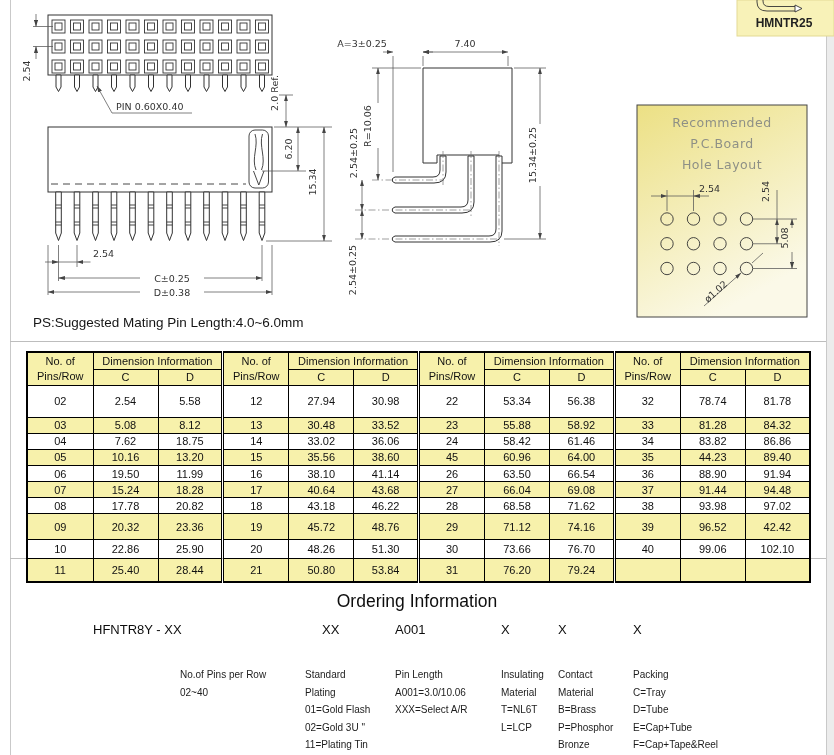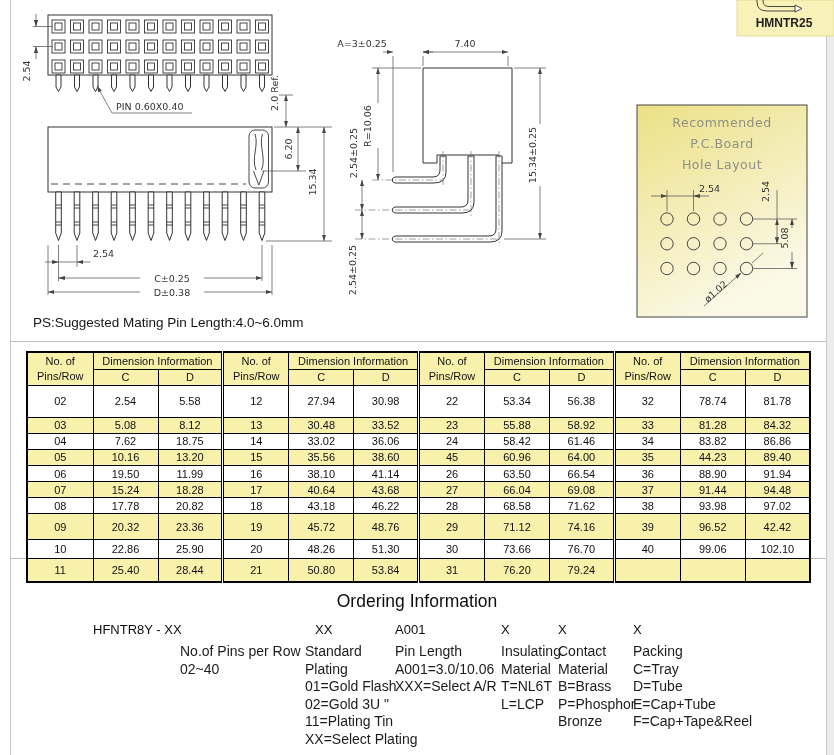--- a/index.html
+++ b/index.html
@@ -16,21 +16,21 @@
              border:2px solid #000;}
   .dim-table td,.dim-table th{border:1px solid #000;padding:0;font-weight:normal;
              white-space:nowrap;overflow:hidden;}
   .dim-table .gsep{border-left:3px double #000;}
   .dim-table .yl{background:#F7F1AB;}
   .hdr2{line-height:1.3;}
   
   #ord-title{left:0;top:591px;width:834px;text-align:center;font-size:17.5px;color:#0d0d0d;}
   #part-code{left:93px;top:622px;font-size:13px;color:#0d0d0d;}
   .ord-code{position:absolute;top:622px;font-size:13px;color:#0d0d0d;}
-  .ord-col{position:absolute;top:643px;font-size:14px;line-height:17.6px;color:#1c1c1c;}
+  .ord-col{position:absolute;top:666px;font-size:10px;line-height:17.6px;color:#1c1c1c;}
   
   .body{fill:#fff;stroke:#333;stroke-width:1;}
   .thin{fill:none;stroke:#333;stroke-width:0.9;}
   .dim{stroke:#555;stroke-width:0.75;fill:none;}
   .cl{stroke:#777;stroke-width:0.7;stroke-dasharray:7 2.5 1.5 2.5;fill:none;}
   .dimtext{fill:#333;font-family:"DejaVu Sans",sans-serif;font-size:9.5px;}
   .holetitle{fill:#8e9086;font-family:"DejaVu Sans",sans-serif;font-size:12.5px;letter-spacing:0.5px;}
   .badgetext{fill:#222;font-family:"Liberation Sans",sans-serif;font-size:12px;font-weight:bold;}
 </style>
 </head>
@@ -524,21 +524,21 @@
         <td class=" yl"></td>
         <td class=" yl"></td>
       </tr>
     </tbody>
 </table>
 
 <div>
   <div class="abs" id="ord-title">Ordering Information</div>
   <div class="abs" id="part-code">HFNTR8Y - XX</div>
   <div id="ord-codes">
-      <div class="ord-code" style="left:315px">XX</div>
+      <div class="ord-code" style="left:322px">XX</div>
       <div class="ord-code" style="left:395px">A001</div>
       <div class="ord-code" style="left:501px">X</div>
       <div class="ord-code" style="left:558px">X</div>
       <div class="ord-code" style="left:633px">X</div>
     </div>
   <div id="ord-cols">
       <div class="ord-col" style="left:180px">
         <div>No.of Pins per Row</div>
         <div>02~40</div>
       </div>

